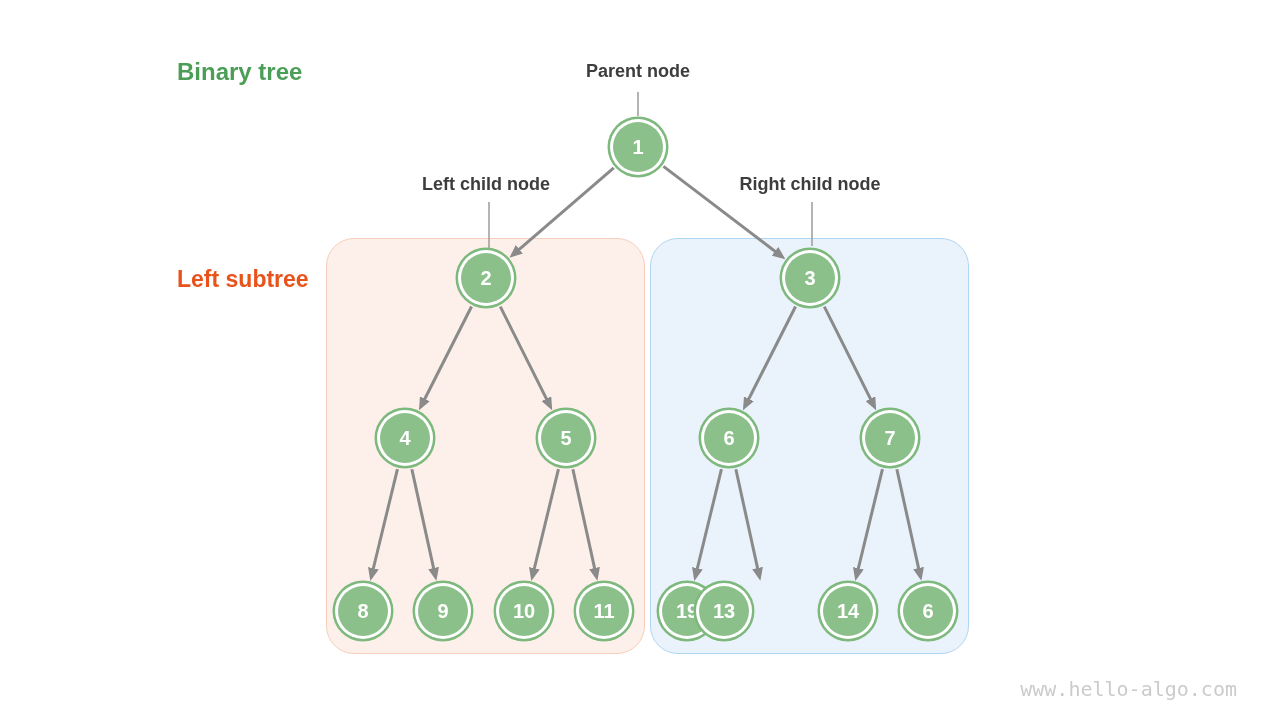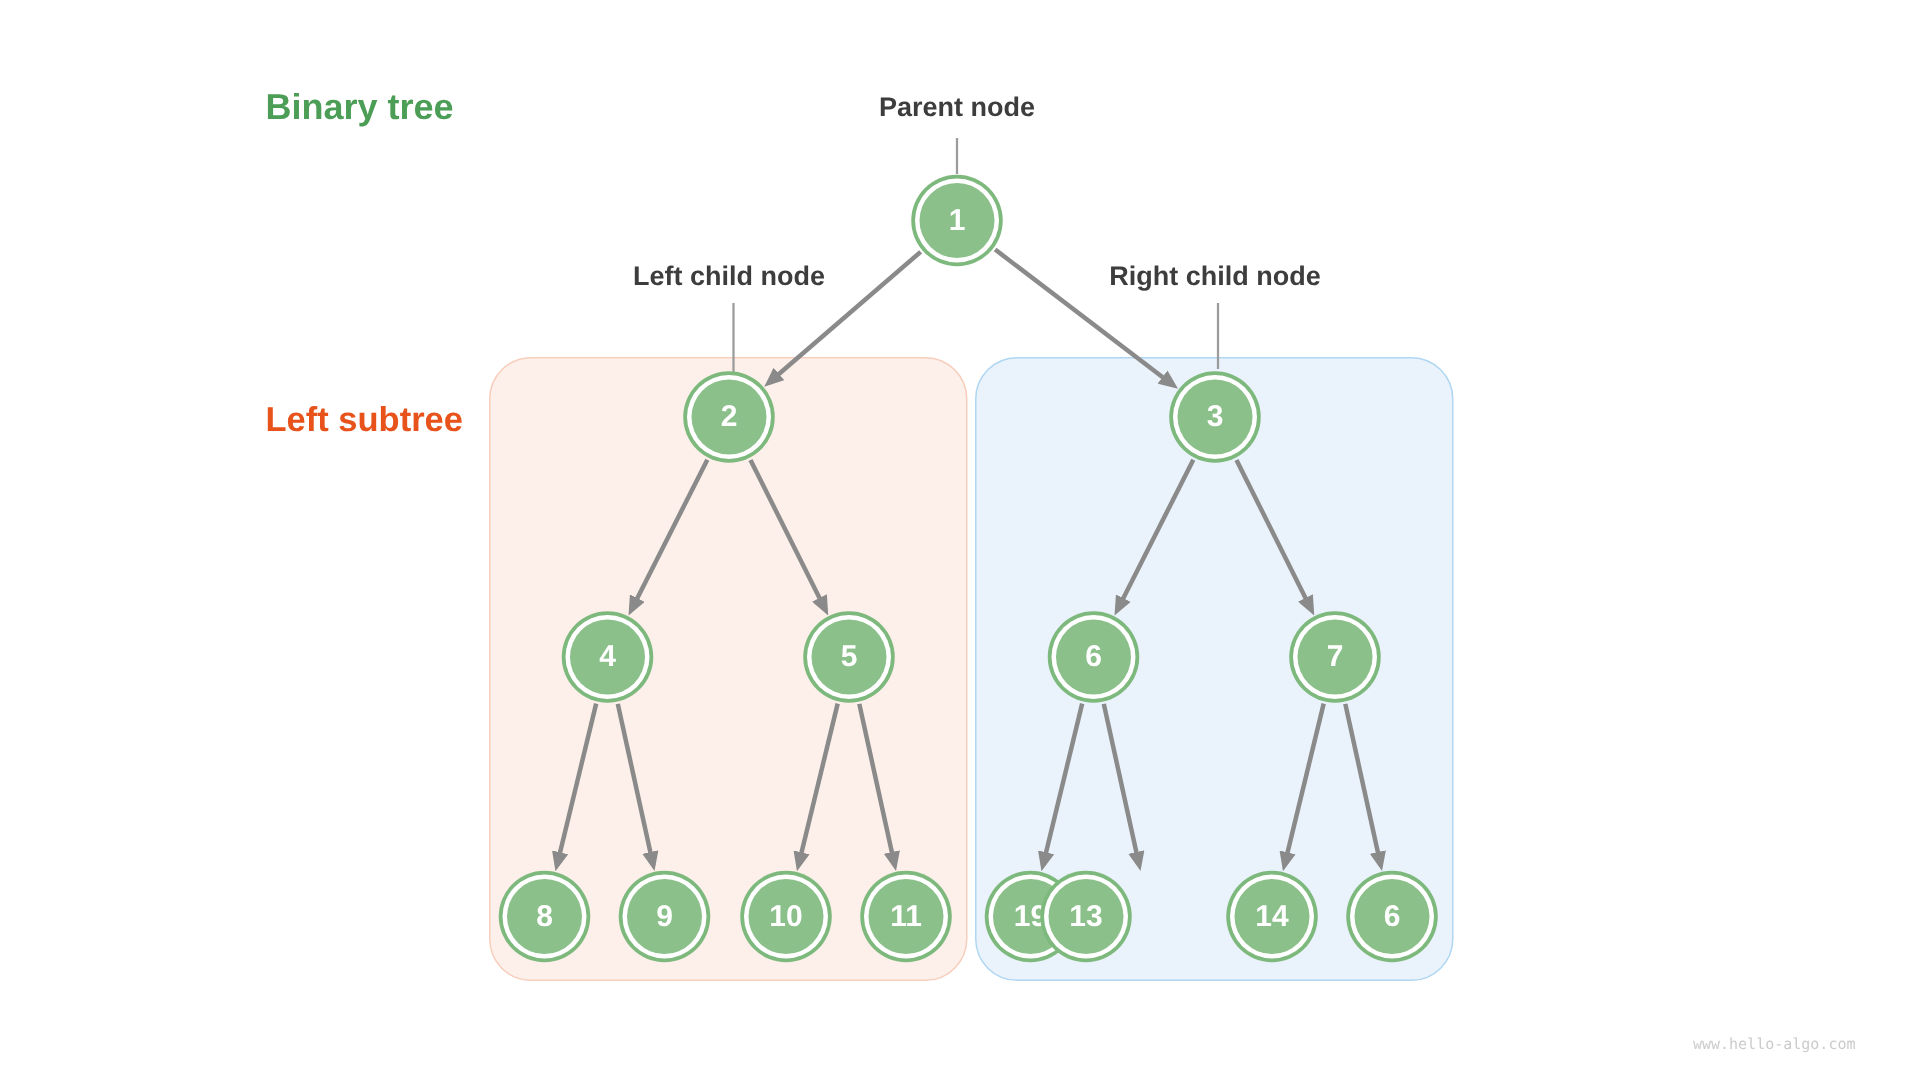--- a/index.html
+++ b/index.html
@@ -47,23 +47,23 @@
   }
   .lbl.title{left:177px;top:58px;font-size:24px;color:var(--title-color);}
   .lbl.dark{font-size:18px;color:var(--annotation-color);transform:translateX(-50%);}
   .lbl.parent{left:638px;top:61px;}
   .lbl.leftchild{left:486px;top:174px;}
   .lbl.rightchild{left:810px;top:174px;text-align:center;}
   .lbl.subtree-l{left:177px;top:266px;font-size:23px;color:var(--left-subtree-color);}
   .lbl.subtree-r{left:984px;top:266px;font-size:23px;color:var(--right-subtree-color);}
   .watermark{
     position:absolute;
-    right:43px;top:691px;
+    right:43px;top:677px;
     font-family:"DejaVu Sans Mono","Liberation Mono",monospace;
-    font-size:10px;
+    font-size:20px;
     color:var(--watermark-color);
   }
 </style>
 </head>
 <body>
 
 <div class="canvas">
 
   <div class="subtree-box left"></div>
   <div class="subtree-box right"></div>

